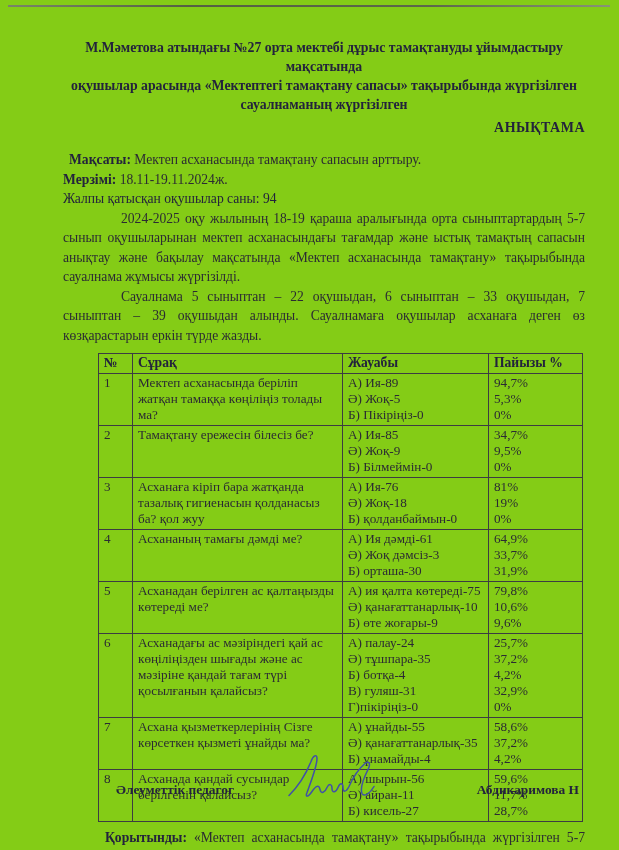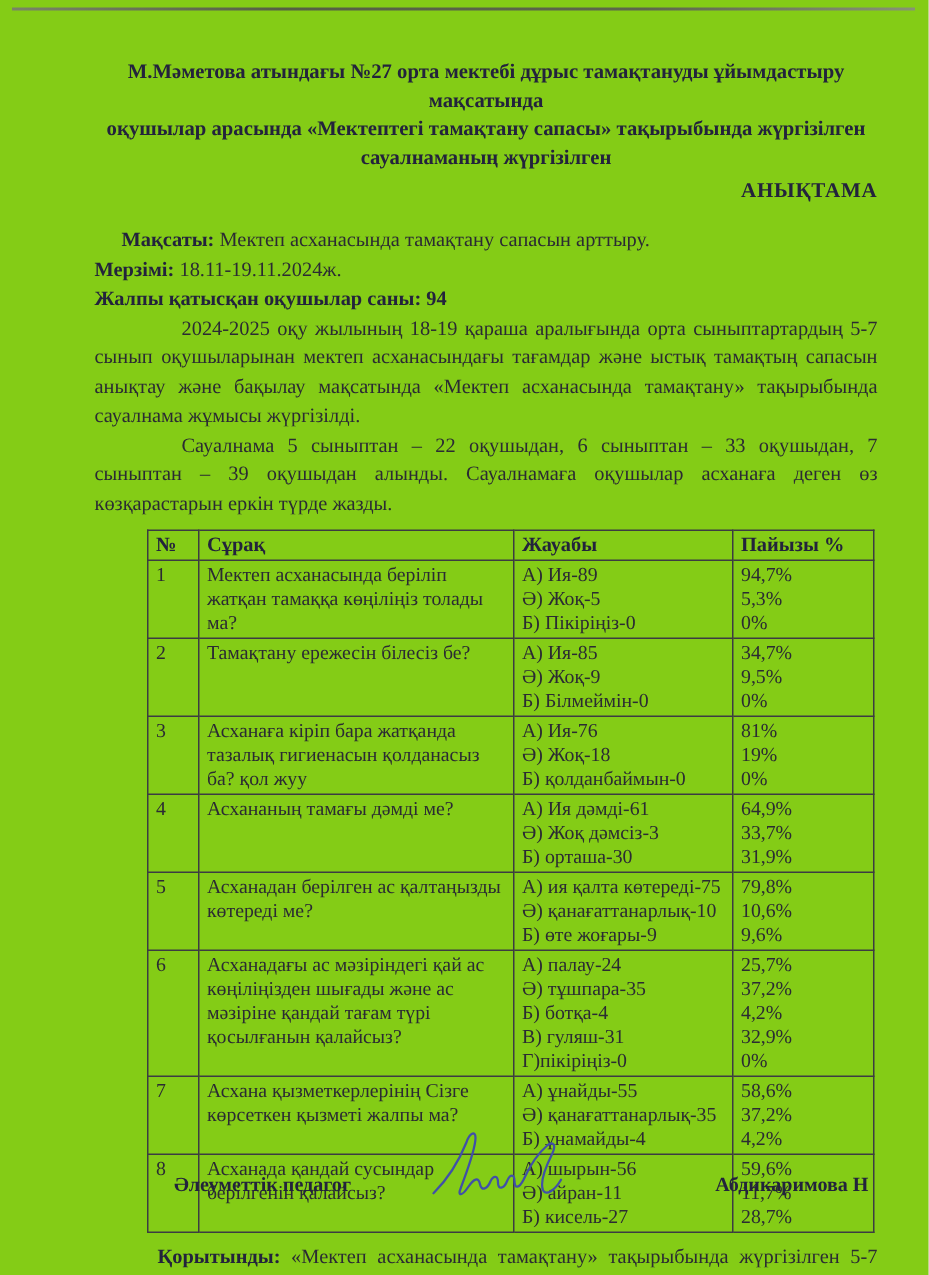--- a/index.html
+++ b/index.html
@@ -16,22 +16,22 @@
   .scan-edge {
     position:absolute; top:5px; left:8px; right:9px; height:2px;
     background:linear-gradient(90deg,#777 0%,#4c4c4c 30%,#555 70%,#888 100%);
     opacity:.85;
   }
   .content { position:absolute; top:38px; left:63px; width:522px; }
   .title-block { text-align:center; font-weight:bold; color:#23233c; font-size:13.8px; line-height:19px; }
   .doc-type { text-align:right; font-weight:bold; color:#23233c; font-size:14px; line-height:19px; margin-top:4px; letter-spacing:.5px; }
   .meta-block { margin-top:13px; font-size:13.6px; line-height:19.5px; }
   .meta-line b { color:#23233c; }
-  .meta-line.purpose { text-indent:6px;margin-left:12px; }
-  .meta-line.participants { font-weight:bold; color:#23233c; }
+  .meta-line.purpose { text-indent:6px; }
+  .meta-line.participants { font-weight:normal; color:#23233c; }
   .para { font-size:13.6px; line-height:19.6px; text-align:justify; text-indent:58px; }
   .doc-table {
     border-collapse:collapse;
     margin-left:35px; margin-top:7px;
     width:484px;
     table-layout:fixed;
     font-size:13.2px;
   }
   .doc-table td, .doc-table th {
     border:1px solid #3c3c42;
@@ -180,21 +180,21 @@
           <div class="ln">25,7%</div>
           <div class="ln">37,2%</div>
           <div class="ln">4,2%</div>
           <div class="ln">32,9%</div>
           <div class="ln">0%</div>
         </td>
       </tr>
 
       <tr>
         <td class="cell-num">7</td>
-        <td class="cell-q">Асхана қызметкерлерінің Сізге көрсеткен  қызметі жалпы ма?</td>
+        <td class="cell-q">Асхана қызметкерлерінің Сізге көрсеткен  қызметі ұнайды ма?</td>
         <td>
           <div class="ln">А) ұнайды-55</div>
           <div class="ln">Ә) қанағаттанарлық-35</div>
           <div class="ln">Б) ұнамайды-4</div>
         </td>
         <td>
           <div class="ln">58,6%</div>
           <div class="ln">37,2%</div>
           <div class="ln">4,2%</div>
         </td>

